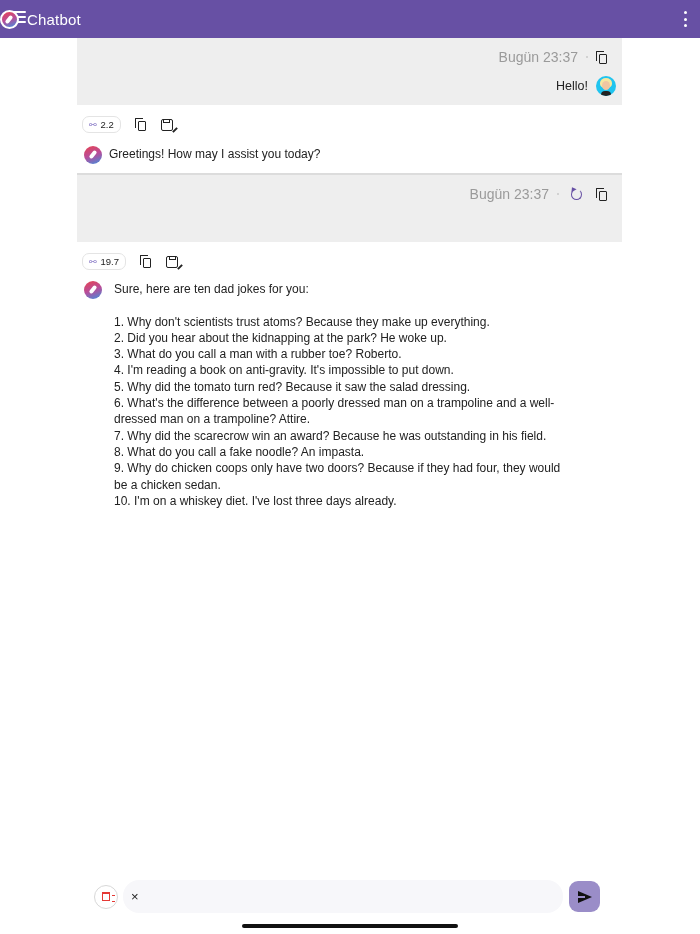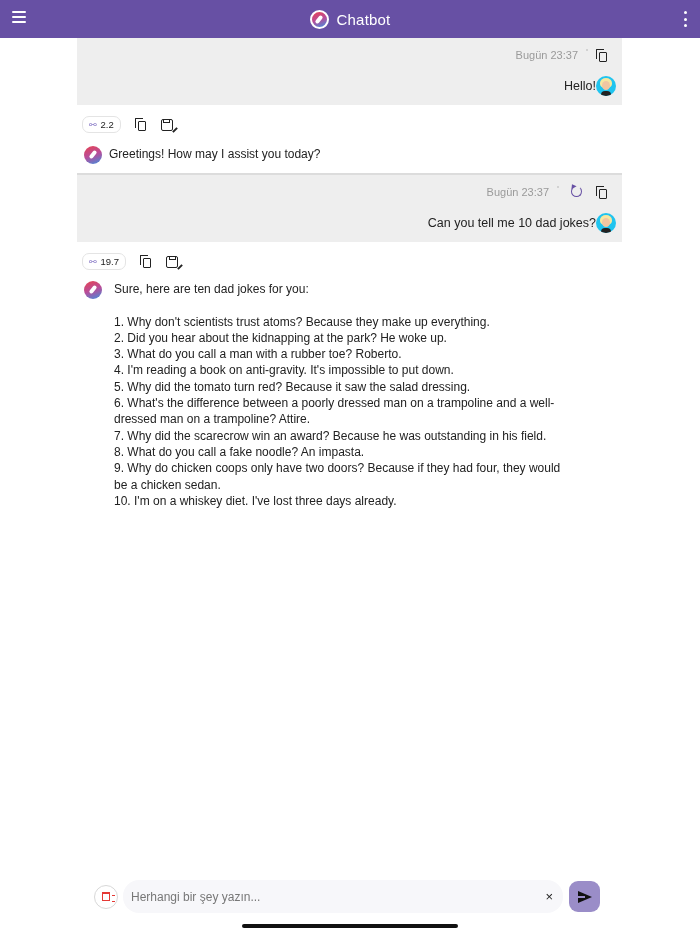--- a/index.html
+++ b/index.html
@@ -1,21 +1,21 @@
 <!DOCTYPE html>
 <html><head>
   <meta charset="utf-8">
   <style>
     * { box-sizing: border-box; margin: 0; padding: 0; }
     html, body { width: 700px; height: 934px; overflow: hidden; background: #ffffff; }
     body { font-family: "Liberation Sans", "DejaVu Sans", sans-serif; color: #1f1f1f; position: relative; }
 
     .appbar {
       position: absolute; left: 0; top: 0; width: 700px; height: 38px;
-      background: #6750a4; display: flex; align-items: center; justify-content: center;
+      background: #6750a4; display: flex; align-items: center; 
     }
     .appbar .menu-btn { position: absolute; left: 12px; top: 11px; width: 14px; height: 14px; cursor: pointer; }
     .appbar .menu-btn span { display: block; height: 2px; background: #fff; margin-bottom: 3px; border-radius: 1px; }
     .appbar .more-btn { position: absolute; right: 13px; top: 11px; width: 4px; height: 16px; cursor: pointer; display: flex; flex-direction: column; justify-content: space-between; align-items: center; }
     .appbar .more-btn i { display: block; width: 3px; height: 3px; border-radius: 50%; background: #fff; }
     .appbar .title-wrap { display: flex; align-items: center; gap: 8px; }
     .appbar .title { color: #fff; font-size: 15px; letter-spacing: 0.2px; }
 
     .logo {
       width: 19px; height: 19px; border-radius: 50%;
@@ -26,26 +26,26 @@
       content: ""; position: absolute; left: 5px; top: 3px; width: 4px; height: 9px;
       background: #fff; border-radius: 3px; transform: rotate(40deg);
     }
     .logo.sm { width: 18px; height: 18px; border: none; }
     .logo.sm::after { left: 7px; top: 4px; width: 4px; height: 9px; }
 
     .user-block {
       position: absolute; left: 77px; width: 545px; background: #eeeeee;
     }
     .user-block .meta {
-      position: absolute; right: 14px; display: flex; gap: 8px;
-      font-size: 11px; color: #9a9a9a;
+      position: absolute; right: 14px; display: flex; align-items: center; gap: 8px;
+      font-size: 14px; color: #9a9a9a;
     }
     .user-block .meta .dot { width: 2px; height: 2px; background: #c8c8c8; border-radius: 50%; }
     .user-block .msg {
-      position: absolute; right: 6px; display: flex; align-items: center; gap: 0;
+      position: absolute; right: 6px; display: flex; align-items: center; gap: 8px;
       font-size: 12.5px; color: #222;
     }
 
     .copy-icon { width: 12px; height: 13px; position: relative; cursor: pointer; display: inline-block; }
     .copy-icon::before { content: ""; position: absolute; left: 0; top: 0; width: 7px; height: 9px; border-left: 1.6px solid #222; border-top: 1.6px solid #222; border-radius: 1px 0 0 0; }
     .copy-icon::after { content: ""; position: absolute; left: 3px; top: 3px; width: 8px; height: 10px; border: 1.6px solid #222; border-radius: 1px; box-sizing: border-box; }
 
     .save-icon { width: 12px; height: 12px; position: relative; cursor: pointer; display: inline-block; border: 1.6px solid #222; border-radius: 2px; }
     .save-icon::before { content: ""; position: absolute; left: 1.5px; top: -1px; width: 5px; height: 3px; border: 1.3px solid #222; border-top: none; }
     .save-icon::after { content: ""; position: absolute; right: -4px; bottom: -3px; width: 2px; height: 6px; background: #222; transform: rotate(45deg); }
@@ -151,28 +151,20 @@
 </div>
 
 <div class="separator" style="top:173px;"></div>
 
 <div class="user-block" style="top:175px;height:67px;">
   <div class="meta" style="top:11px;">
     <span>Bugün 23:37</span>
     <span class="dot"></span>
     <span class="retry-icon" style="margin:0 6px 0 4px;"></span>
     <span class="copy-icon"></span>
-  </div>
-  <div class="msg" style="top:38px;">
-    <span>Can you tell me 10 dad jokes?</span>
-    <div class="avatar">
-        <div class="hair"></div>
-        <div class="face"></div>
-        <div class="body"></div>
-      </div>
   </div>
 </div>
 
 <div class="bot-tools" style="top:253px;">
   <div class="speed-chip">
     <span class="speed-icon">⚯</span>
     <span>19.7</span>
   </div>
   <span class="copy-icon"></span>
   <span class="save-icon"></span>
@@ -191,21 +183,20 @@
 8. What do you call a fake noodle? An impasta.
 9. Why do chicken coops only have two doors? Because if they had four, they would be a chicken sedan.
 10. I'm on a whiskey diet. I've lost three days already.</div>
 </div>
 
 <div class="composer">
   <div class="clear-chat-btn">
     <span class="trash-icon"></span>
   </div>
   <div class="input-wrap">
-    <input type="text" placeholder="Herhangi bir şey yazın..." style="">
     <span class="clear-icon">×</span>
   </div>
   <div class="send-btn">
     <span class="send-icon"></span>
   </div>
 </div>
 
 <div class="home-indicator"></div>
 
 </body></html>

